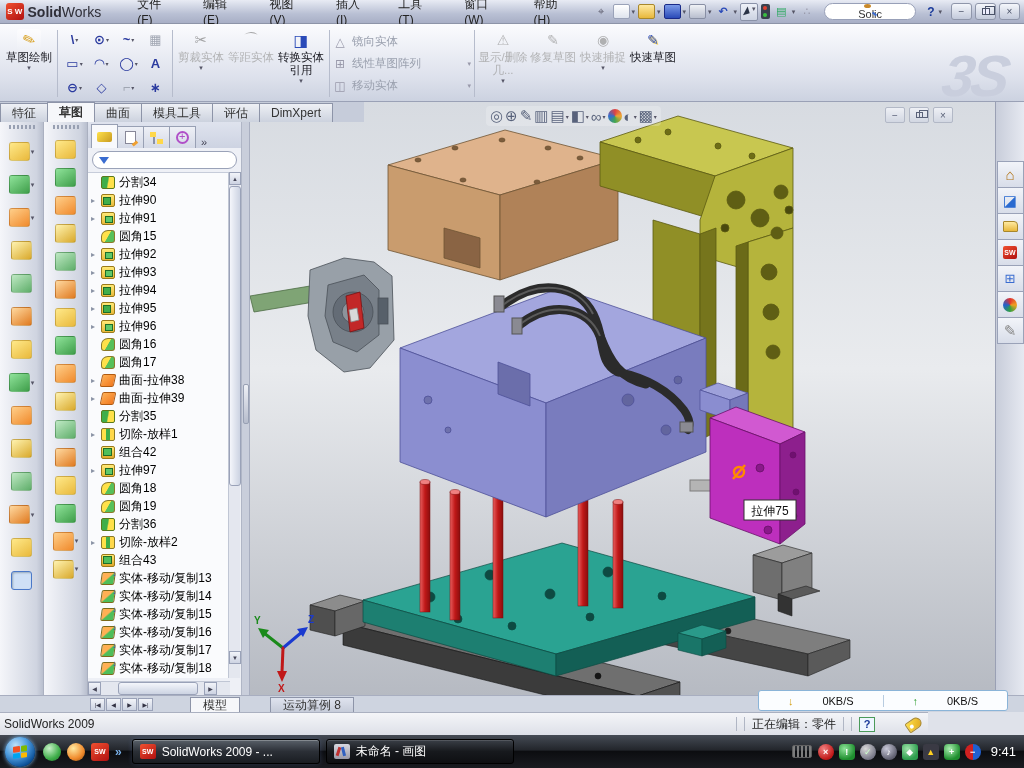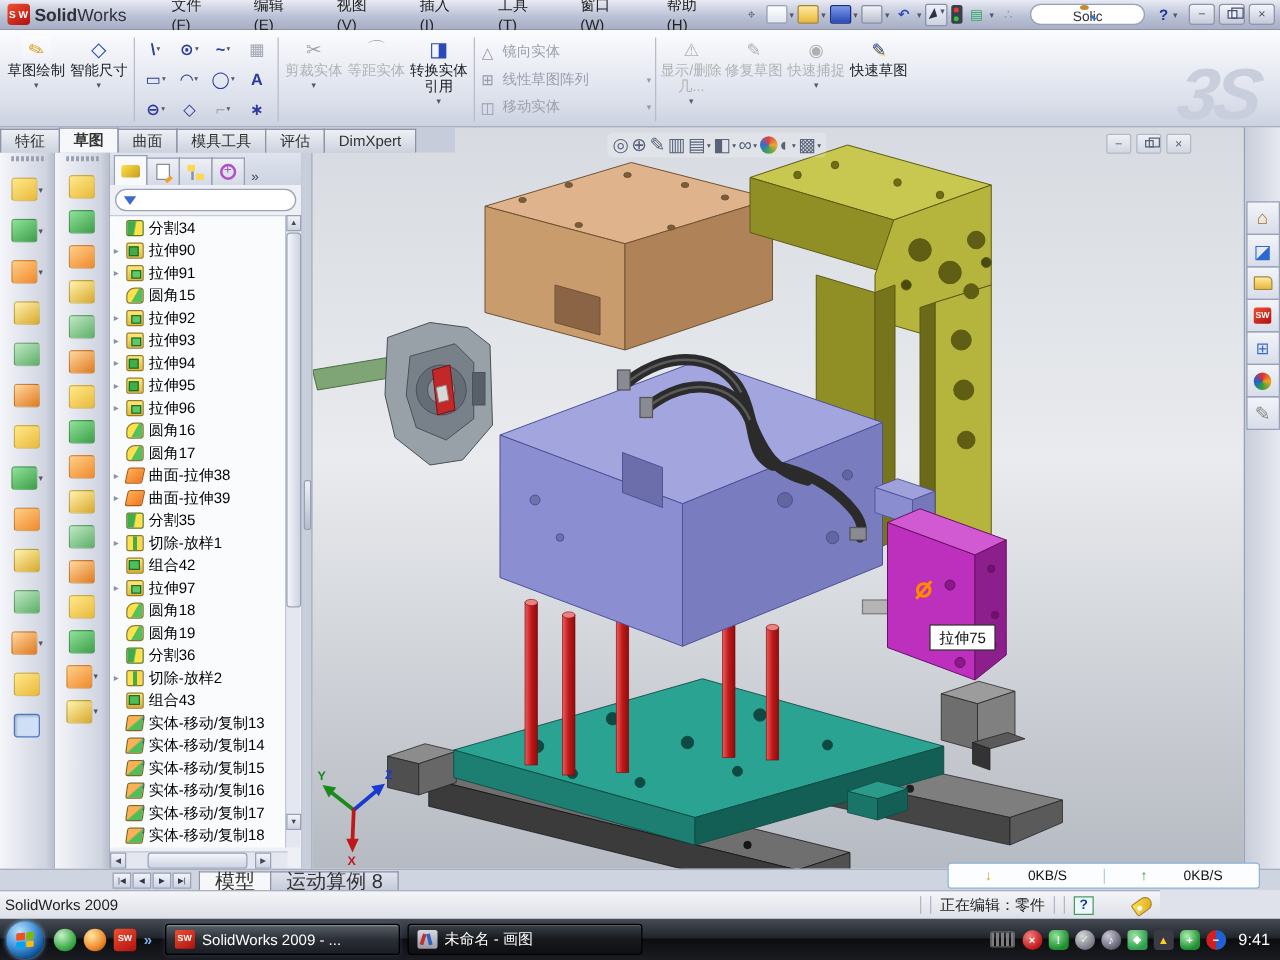--- a/index.html
+++ b/index.html
@@ -192,22 +192,22 @@
   .tp-ball{width:14px;height:14px;border-radius:50%;background:conic-gradient(#e03030,#f0a020,#30a040,#2060d0,#e03030);}
   .tp-doc{color:#888;}
 
   
   .bottombar{position:absolute;left:0;top:695px;width:1024px;height:17px;background:#ced4e0;
     border-top:1px solid #a8aec0;display:flex;align-items:center;z-index:2;}
   .bnav{display:flex;gap:1px;margin-left:90px;}
   .bnb{width:15px;height:13px;border:1px solid #9aa2b8;background:linear-gradient(#f2f4f9,#ccd3e2);
     font-size:6px;color:#334;display:flex;align-items:center;justify-content:center;}
   #btabs{display:flex;margin-left:6px;height:17px;align-items:flex-end;}
-  .btab{height:16px;line-height:15px;padding:0 12px;font-size:16px;color:#333;border:1px solid #8d94a8;border-bottom:none;
-    background:linear-gradient(#dfe3ee,#c4cad8);margin-right:-1px;}
+  .btab{height:16px;line-height:15px;padding:0 12px;font-size:12px;color:#333;border:1px solid #8d94a8;border-bottom:none;
+    background:linear-gradient(#dfe3ee,#c4cad8);margin-right:-1px;margin-left:31px;}
   .btab.act{background:#f6f7fa;}
   .netmon{position:absolute;left:758px;top:690px;width:250px;height:21px;background:#fbfdff;
     border:1px solid #8ab4d8;border-radius:3px;z-index:7;display:flex;align-items:center;justify-content:space-evenly;
     font-size:11px;color:#111;}
   .netmon .dn{color:#d4a017;font-weight:bold;}
   .netmon .up{color:#2e9e2e;font-weight:bold;}
   .netsep{width:1px;height:12px;background:#b8cce0;}
   .statusbar{position:absolute;left:0;top:712px;width:928px;height:23px;
     background:linear-gradient(#f4f5f8,#dde0e8);border-top:1px solid #aab0c0;display:flex;align-items:center;
     font-size:12px;color:#222;z-index:2;}
@@ -314,25 +314,20 @@
     </div>
   </div>
 
   <div class="cmdbar">
     <div class="grp" id="grpA">
         <div class="bigbtn">
           <span class="bicon ic-sketch"></span>
           <span class="blabel">草图绘制</span>
           <span class="bcaret">▾</span>
         </div>
-        <div class="bigbtn">
-          <span class="bicon ic-dimension"></span>
-          <span class="blabel">智能尺寸</span>
-          <span class="bcaret">▾</span>
-        </div>
       </div>
       <div class="vsep"></div>
     <div class="skgrid" id="skgrid">
         <span class="skcell">
           <span class="skg">\</span>
           <span class="skc">▾</span>
         </span>
         <span class="skcell">
           <span class="skg">⊙</span>
           <span class="skc">▾</span>

